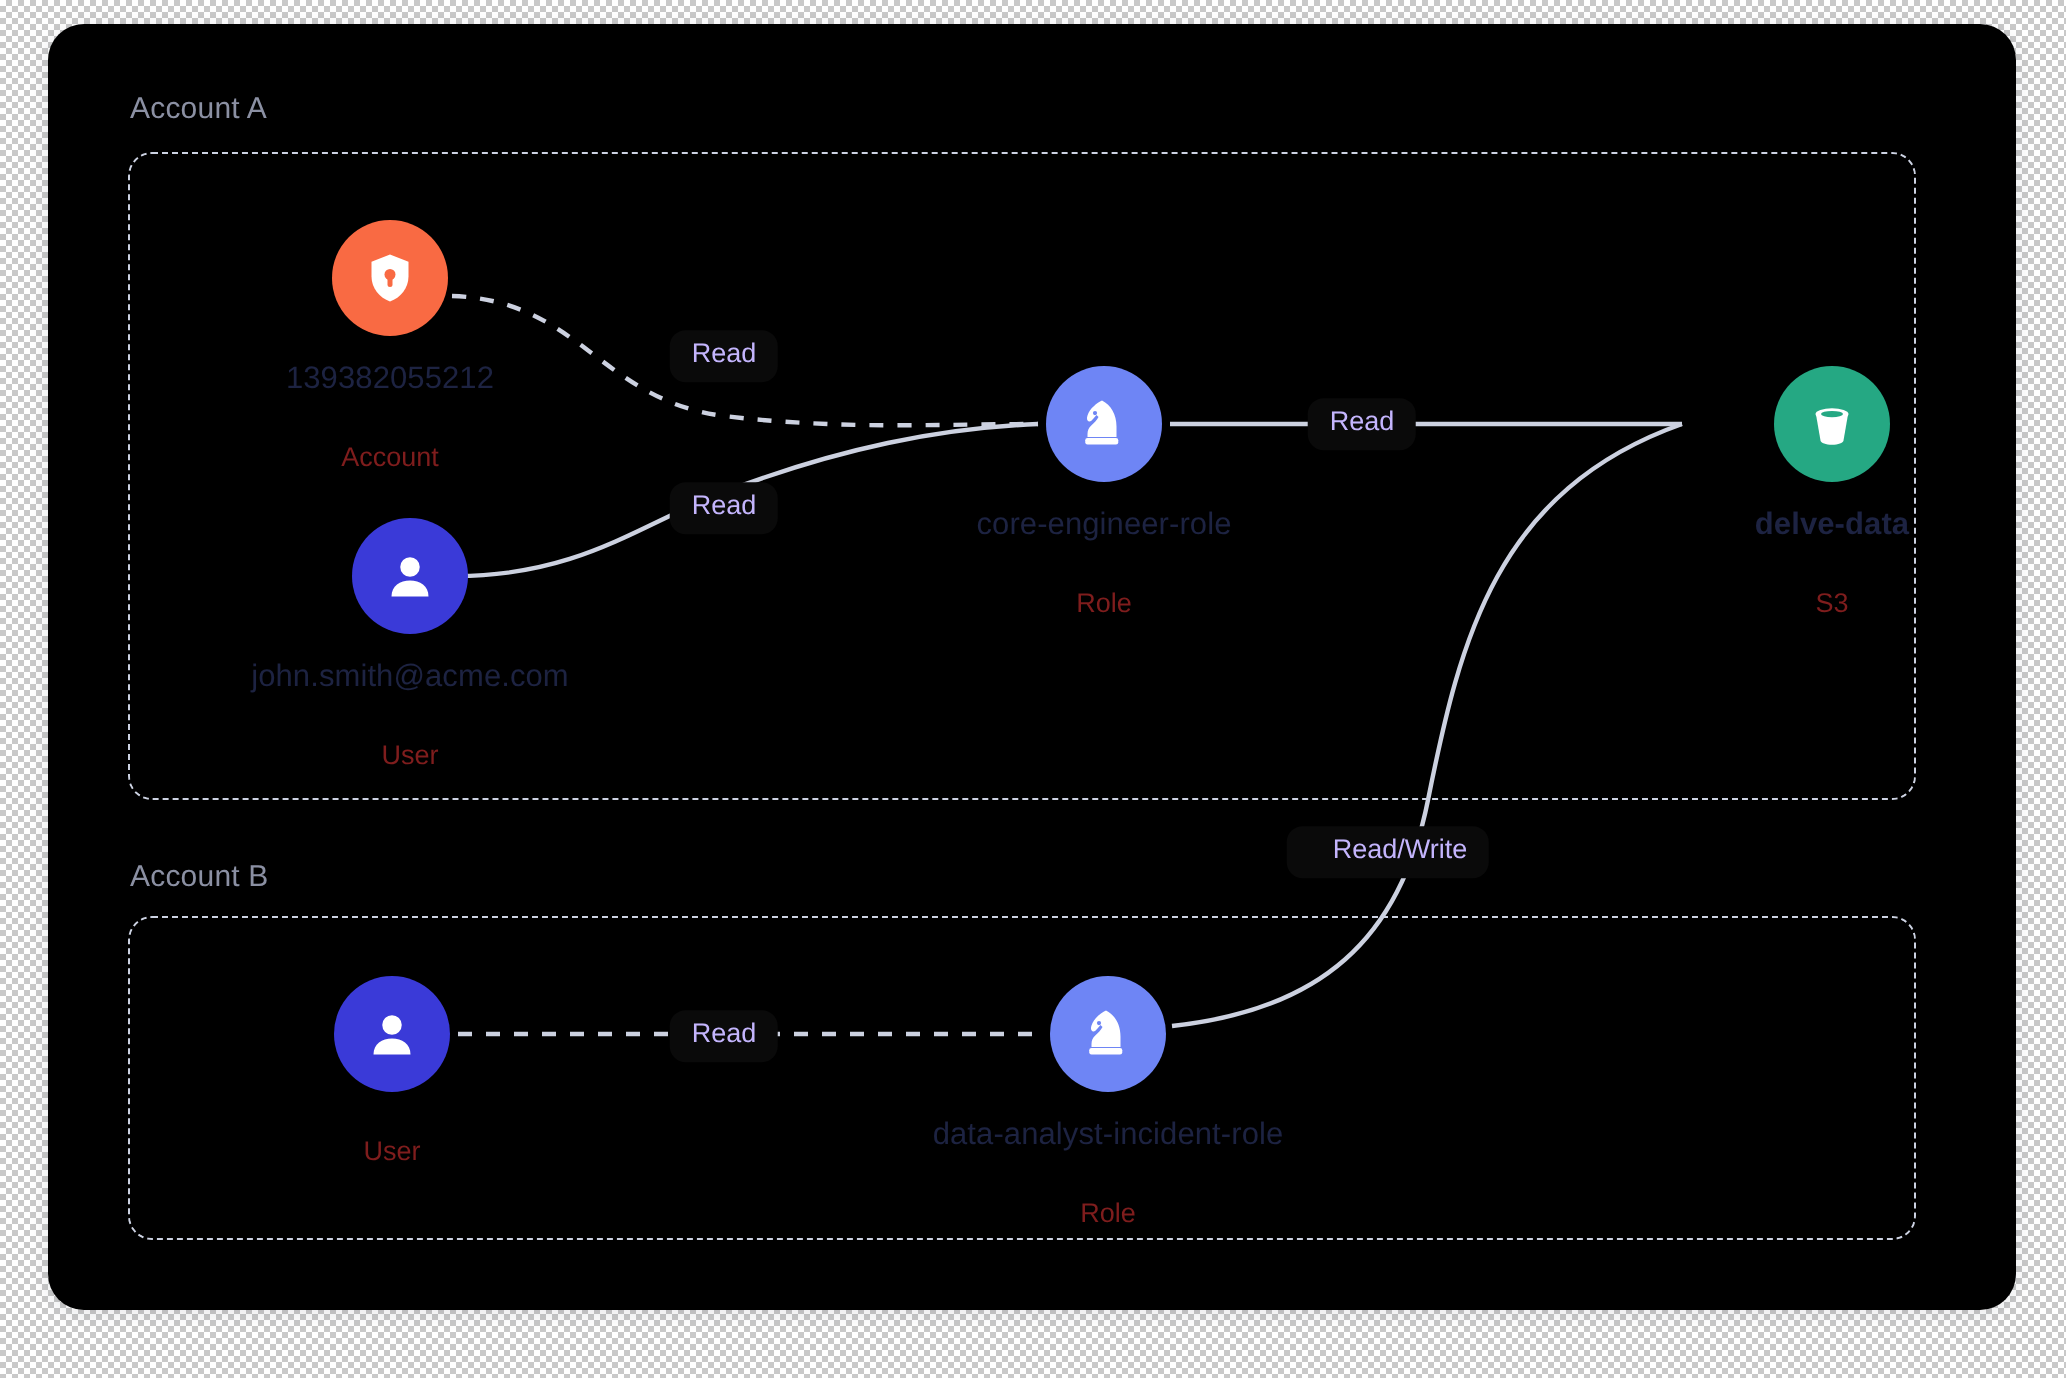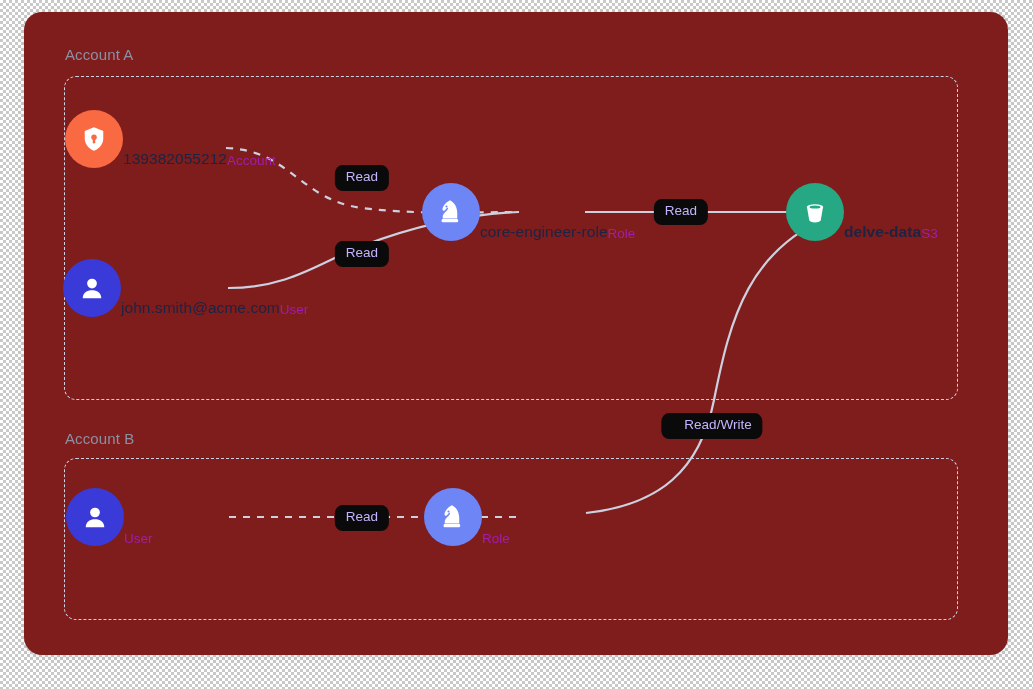--- a/index.html
+++ b/index.html
@@ -27,21 +27,21 @@
     background-position: 0 0, 3px 3px;
   }
 
   
   #card {
     position: absolute;
     left: 24px;
     top: 12px;
     width: 984px;
     height: 643px;
-    background: #7f1d1d;
+    background: #000000;
     border-radius: 18px;
     box-shadow: 0 2px 10px rgba(20,25,50,0.10);
   }
 
   
   .group-label {
     position: absolute;
     color: #8b90a3;
     font-size: 15px;
     letter-spacing: 0.1px;
@@ -63,22 +63,22 @@
     top: 0;
     width: 1033px;
     height: 689px;
     pointer-events: none;
   }
 
   
   .node {
     position: absolute;
     display: flex;
-    flex-direction: row;
-    align-items: flex-end;
+    flex-direction: column;
+    align-items: center;
     width: 260px;
     margin-left: -130px;
   }
   .node-circle {
     width: 58px;
     height: 58px;
     border-radius: 50%;
     display: flex;
     align-items: center;
     justify-content: center;
@@ -86,23 +86,23 @@
   }
   .node-title {
     margin-top: 13px;
     font-size: 15.5px;
     color: #1d2342;
     white-space: nowrap;
     letter-spacing: 0.05px;
   }
   .node-title.bold { font-weight: bold; }
   .node-sub {
-    margin-top: 0;
+    margin-top: 22px;
     font-size: 13.5px;
-    color: #a21caf;
+    color: #7f1d1d;
     white-space: nowrap;
   }
 
   
   .badge {
     position: absolute;
     background: #0a0a0a;
     color: #c4b5fd;
     font-size: 13.5px;
     padding: 5px 11px 6px;
@@ -147,21 +147,21 @@
     <svg width="30" height="30" viewBox="0 0 24 24">
       <path d="M12 2.6 L19.4 5.5 V11.4 C19.4 16.1 16.2 19.9 12 21.4 C7.8 19.9 4.6 16.1 4.6 11.4 V5.5 Z" fill="#ffffff"></path>
       <circle cx="12" cy="10.6" r="2.2" fill="#f96a43"></circle>
       <rect x="11" y="11.2" width="2" height="4.4" rx="1" fill="#f96a43"></rect>
     </svg>
   </div>
   <div class="node-title">139382055212</div>
   <div class="node-sub">Account</div>
 </div>
 
-<div class="node" style="left:193px; top:259px;">
+<div class="node" style="left:205px; top:259px;">
   <div class="node-circle" style="background:#3a3ad8;">
     <svg width="30" height="30" viewBox="0 0 24 24">
       <circle cx="12" cy="8.4" r="3.9" fill="#ffffff"></circle>
       <path d="M4.6 20.2 C4.6 15.9 8 13.8 12 13.8 C16 13.8 19.4 15.9 19.4 20.2 Z" fill="#ffffff"></path>
     </svg>
   </div>
   <div class="node-title">john.smith@acme.com</div>
   <div class="node-sub">User</div>
 </div>
 
@@ -200,24 +200,25 @@
 </div>
 
 <div class="node" style="left:554px; top:488px;">
   <div class="node-circle" style="background:#6e85f5;">
     <svg width="30" height="30" viewBox="0 0 24 24">
       <path d="M11.2 2.6 C9.2 3.6 6.4 5.6 5.4 8.6 C5.0 9.8 5.2 10.6 5.8 10.9 C6.5 11.2 7.1 10.6 7.7 9.9 L9.0 8.4 L9.8 9.2 C9.2 10.4 8.0 11.6 6.9 12.6 C5.9 13.5 5.4 14.6 5.4 16.0 L5.4 17.2 L17.0 17.2 L17.0 13.0 C17.0 8.2 14.8 4.4 11.2 2.6 Z" fill="#ffffff"></path>
       <circle cx="8.4" cy="7.6" r="0.85" fill="#6e85f5"></circle>
       <rect x="4.5" y="17.6" width="13.2" height="2.6" rx="0.9" fill="#ffffff"></rect>
     </svg>
   </div>
+  <div class="node-title">data-analyst-incident-role</div>
   <div class="node-sub">Role</div>
 </div>
 
 <div class="badge" style="left:362px; top:178px;">Read</div>
 
 <div class="badge" style="left:362px; top:254px;">Read</div>
 
 <div class="badge" style="left:681px; top:212px;">Read</div>
 
 <div class="badge" style="left:362px; top:518px;">Read</div>
 
-<div class="badge" style="left:712px; top:426px;padding-left:23px;">Read/Write</div>
+<div class="badge" style="left:694px; top:426px;padding-left:23px;">Read/Write</div>
 
 </body></html>

